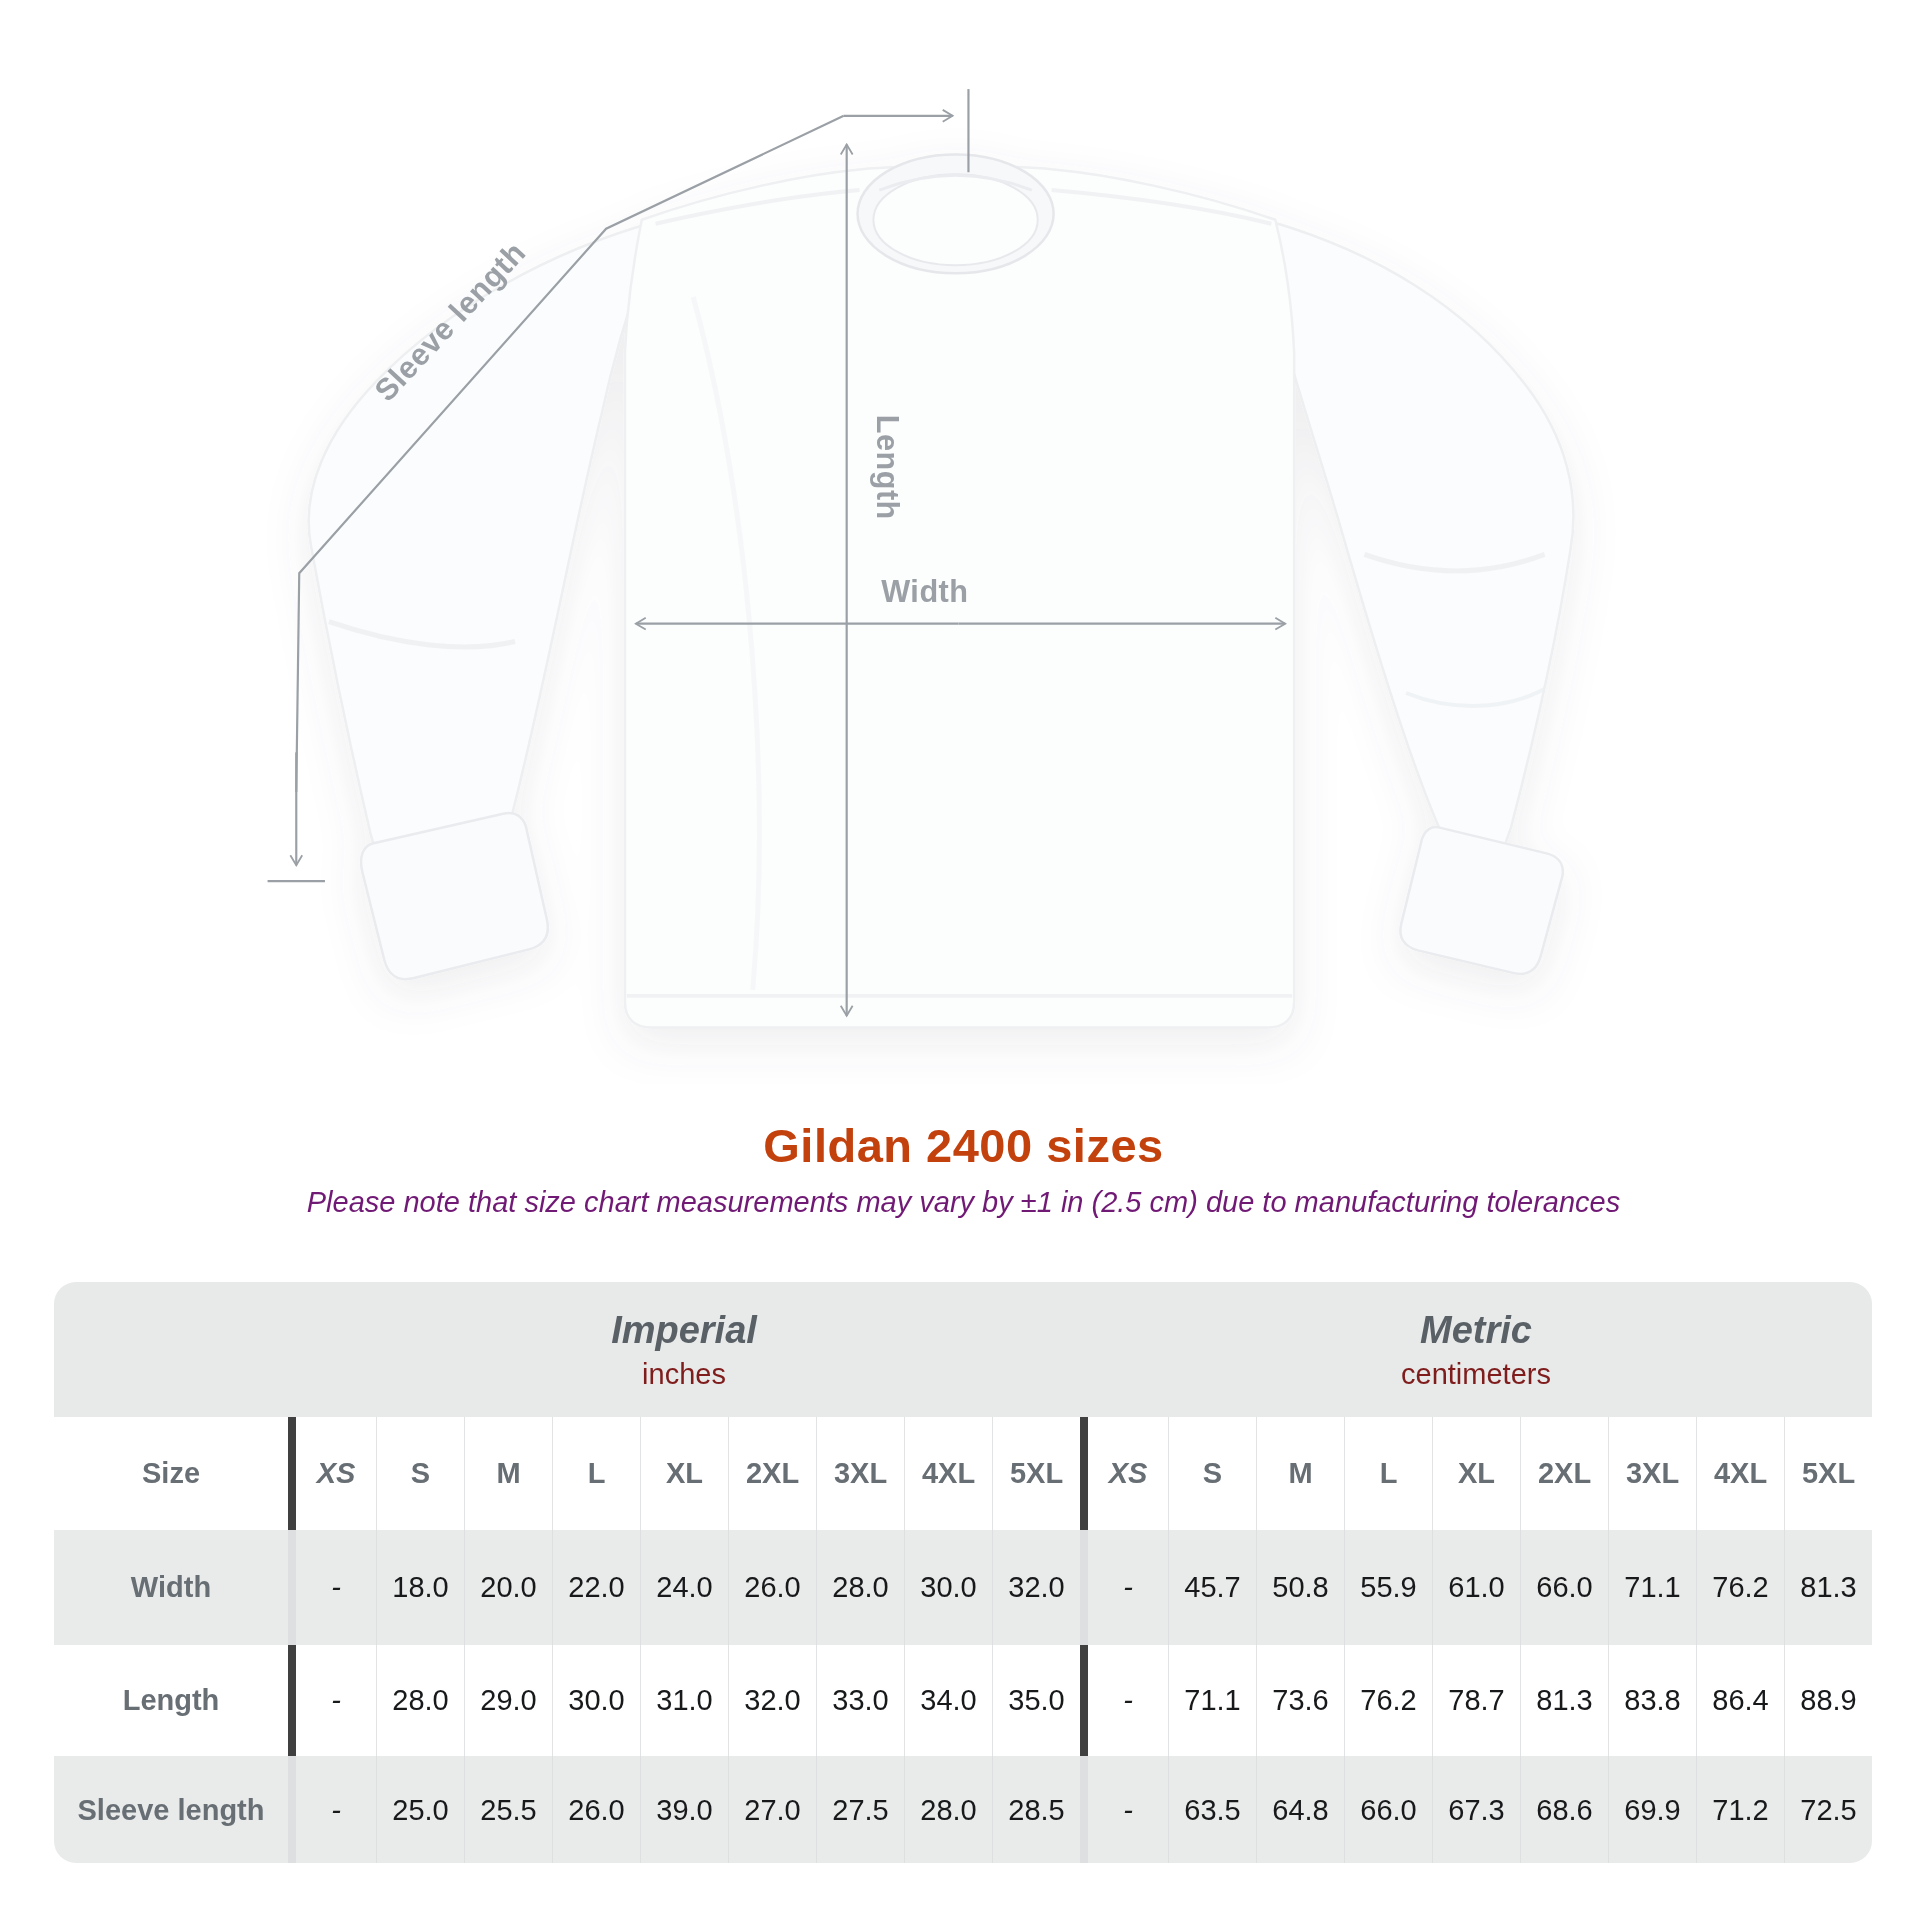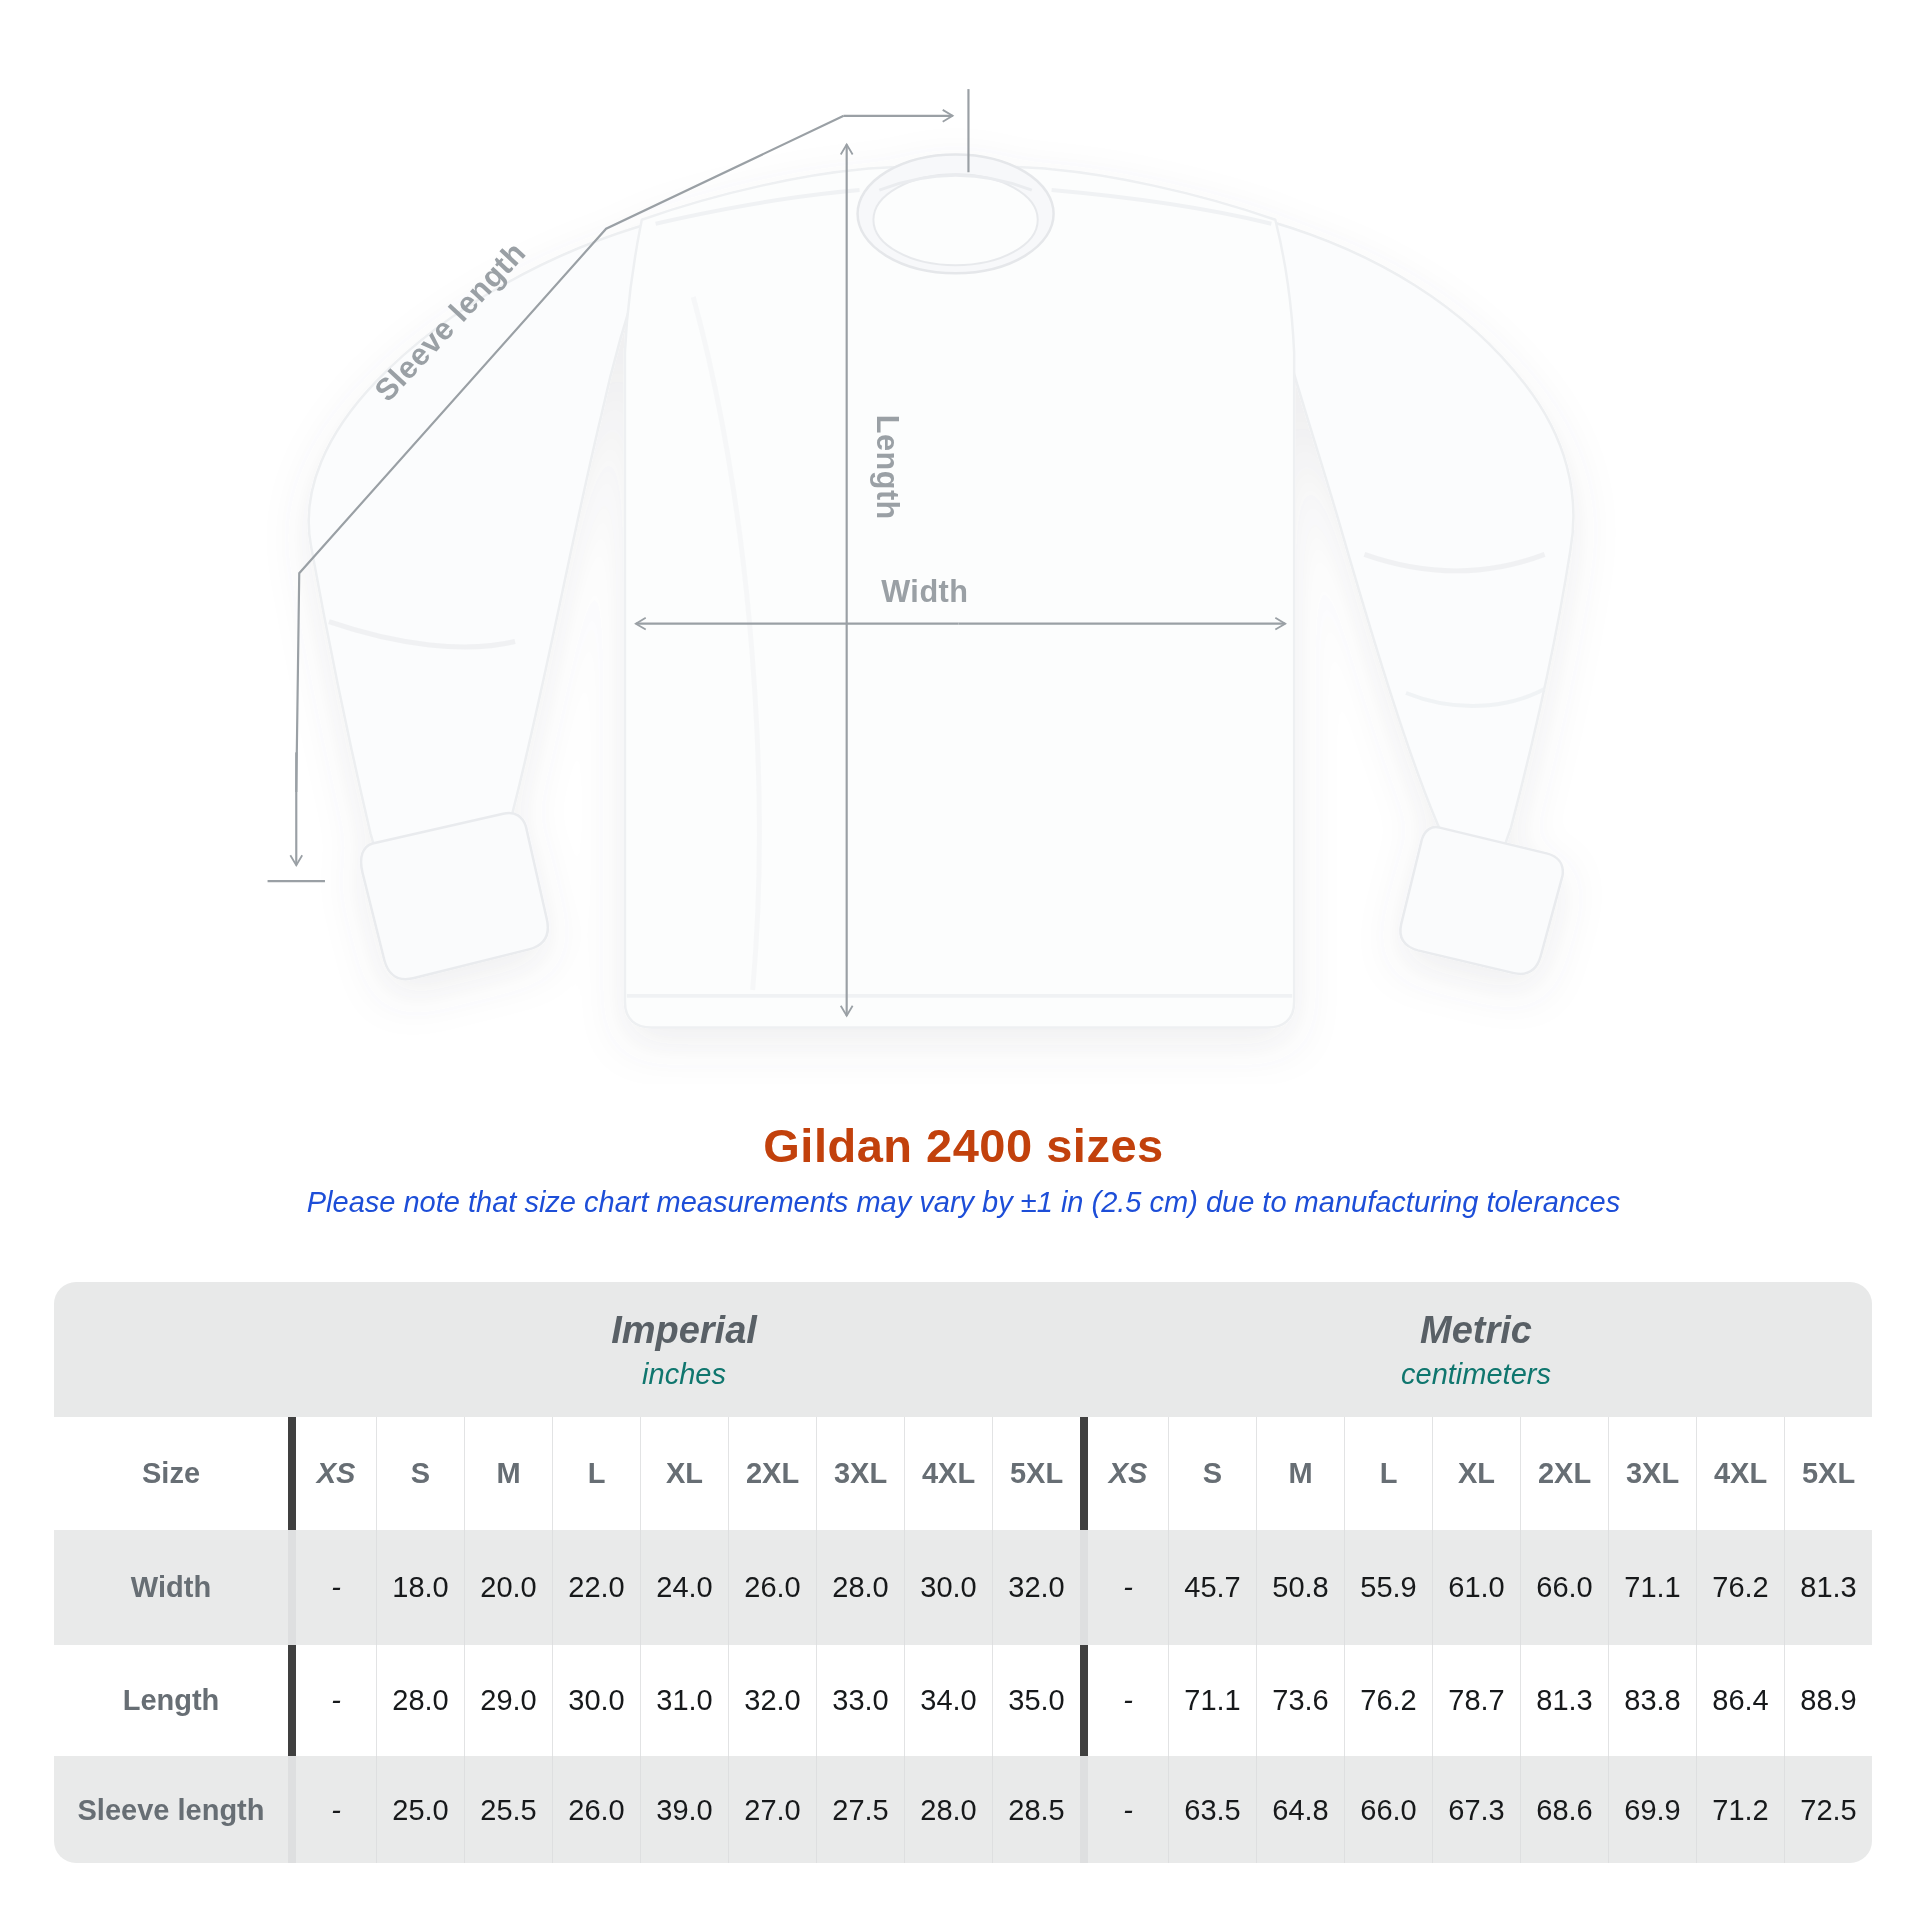--- a/index.html
+++ b/index.html
@@ -14,33 +14,33 @@
   .meas-label{
     font-family:"Liberation Sans", sans-serif;
     font-size:31px;font-weight:bold;fill:#9aa0a5;letter-spacing:.5px;
   }
   
   .title-block{position:absolute;top:1117px;left:0;width:1927px;text-align:center;}
   .title-block h1{
     margin:0;font-size:47px;line-height:57px;font-weight:bold;color:#c2410c;letter-spacing:0.5px;
   }
   .title-block .note{
-    margin:8px 0 0 0;font-size:29px;line-height:40px;font-style:italic;color:#1d4ed8;
+    margin:8px 0 0 0;font-size:29px;line-height:40px;font-style:italic;color:#701a75;
   }
   
   .size-table{
     position:absolute;top:1282px;left:54px;width:1818px;height:581px;
     border-radius:22px;overflow:hidden;background:#ffffff;
   }
   .unit-band{
     display:grid;grid-template-columns:234px 1fr 1fr;height:135px;background:#e8e9e9;
   }
   .unit-group{display:flex;flex-direction:column;align-items:center;justify-content:center;gap:6px;}
   .unit-name{font-size:38px;font-weight:bold;font-style:italic;color:#596066;}
-  .unit-sub{font-size:29px;font-style:italic;color:#0f766e;}
+  .unit-sub{font-size:29px;color:#7f1d1d;}
   .t-row{display:grid;grid-template-columns:234px repeat(18,1fr);}
   .t-row.white{background:#ffffff;}
   .t-row.gray{background:#e9eaea;}
   .t-row.h-size{height:113px;}
   .t-row.h-width{height:115px;}
   .t-row.h-length{height:111px;}
   .t-row.h-sleeve{height:108px;}
   .cell{
     display:flex;align-items:center;justify-content:center;
     font-size:29px;color:#17191b;border-left:1px solid #e2e3e4;

